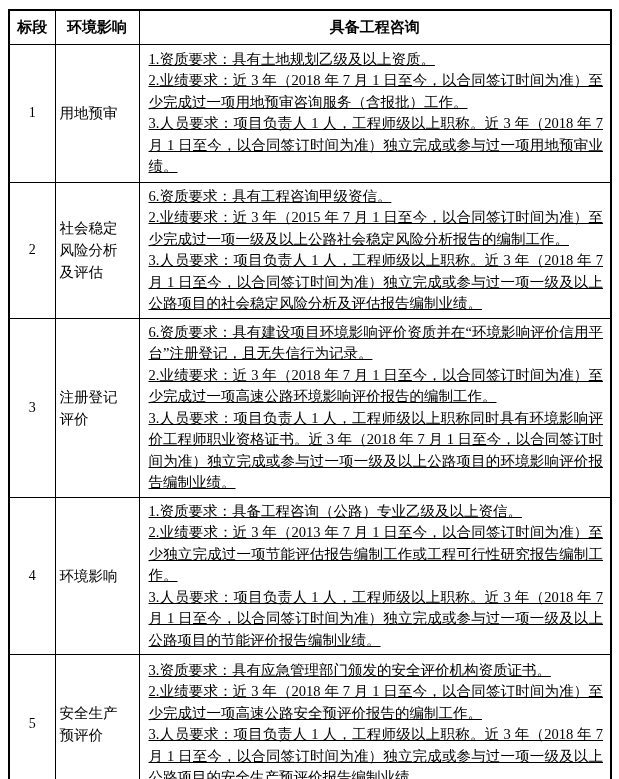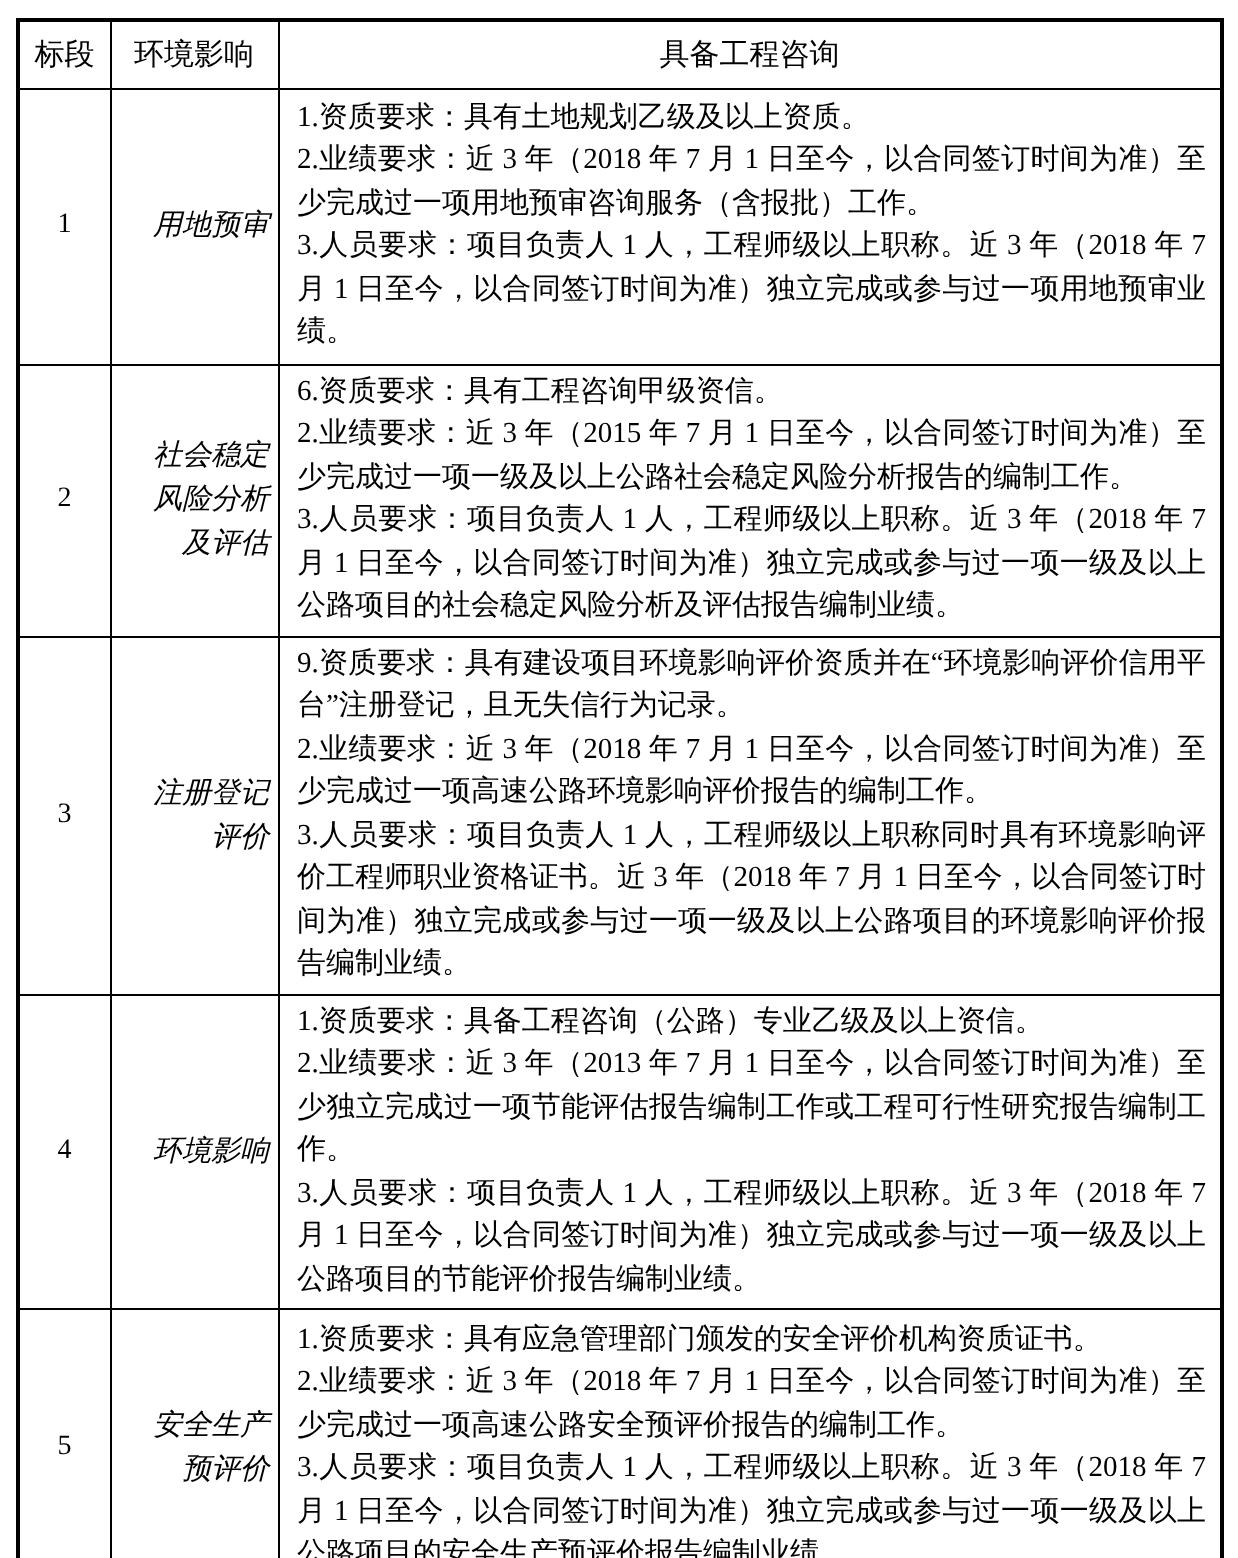--- a/index.html
+++ b/index.html
@@ -24,52 +24,52 @@
   }
   .qual-table col.c1 { width: 46px; }
   .qual-table col.c2 { width: 84px; }
   .qual-table col.c3 { width: 472px; }
   .qual-table th, .qual-table td {
     border: 1px solid #000000;
     box-sizing: border-box;
   }
   .qual-table th {
     font-size: 15px;
-    font-weight: normal;
+    font-weight: bold;
     text-align: center;
     height: 34px;
     padding: 0;
     vertical-align: middle;
   }
   .qual-table td {
     vertical-align: middle;
   }
   td.cell-id {
     text-align: center;
     font-size: 14px;
   }
   td.cell-name {
-    text-align: right;
+    text-align: left;
     font-size: 14.5px;
     line-height: 22px;
     white-space: pre-line;
     padding: 0 4px;
-    font-style: italic;
   }
   td.cell-req {
     font-size: 14.5px;
     line-height: 21.5px;
     padding: 3px 7px 3px 9px;
     text-align: justify;
     text-justify: inter-ideograph;
     vertical-align: middle;
   }
   td.cell-req p {
     margin: 0;
     padding: 0;
+    text-decoration: underline;
   }
   tbody tr:nth-child(1) { height: 138px; }
   tbody tr:nth-child(2) { height: 130px; }
   tbody tr:nth-child(3) { height: 168px; }
   tbody tr:nth-child(4) { height: 146px; }
   tbody tr:nth-child(5) { height: 140px; }
 </style>
 </head>
 <body>
 
@@ -106,39 +106,39 @@
           <p>6.资质要求：具有工程咨询甲级资信。</p>
           <p>2.业绩要求：近 3 年（2015 年 7 月 1 日至今，以合同签订时间为准）至少完成过一项一级及以上公路社会稳定风险分析报告的编制工作。</p>
           <p>3.人员要求：项目负责人 1 人，工程师级以上职称。近 3 年（2018 年 7 月 1 日至今，以合同签订时间为准）独立完成或参与过一项一级及以上公路项目的社会稳定风险分析及评估报告编制业绩。</p>
         </td>
       </tr>
       <tr>
         <td class="cell-id">3</td>
         <td class="cell-name">注册登记
 评价</td>
         <td class="cell-req">
-          <p>9.资质要求：具有建设项目环境影响评价资质并在“环境影响评价信用平台”注册登记，且无失信行为记录。</p>
+          <p>6.资质要求：具有建设项目环境影响评价资质并在“环境影响评价信用平台”注册登记，且无失信行为记录。</p>
           <p>2.业绩要求：近 3 年（2018 年 7 月 1 日至今，以合同签订时间为准）至少完成过一项高速公路环境影响评价报告的编制工作。</p>
           <p>3.人员要求：项目负责人 1 人，工程师级以上职称同时具有环境影响评价工程师职业资格证书。近 3 年（2018 年 7 月 1 日至今，以合同签订时间为准）独立完成或参与过一项一级及以上公路项目的环境影响评价报告编制业绩。</p>
         </td>
       </tr>
       <tr>
         <td class="cell-id">4</td>
         <td class="cell-name">环境影响</td>
         <td class="cell-req">
           <p>1.资质要求：具备工程咨询（公路）专业乙级及以上资信。</p>
           <p>2.业绩要求：近 3 年（2013 年 7 月 1 日至今，以合同签订时间为准）至少独立完成过一项节能评估报告编制工作或工程可行性研究报告编制工作。</p>
           <p>3.人员要求：项目负责人 1 人，工程师级以上职称。近 3 年（2018 年 7 月 1 日至今，以合同签订时间为准）独立完成或参与过一项一级及以上公路项目的节能评价报告编制业绩。</p>
         </td>
       </tr>
       <tr>
         <td class="cell-id">5</td>
         <td class="cell-name">安全生产
 预评价</td>
         <td class="cell-req">
-          <p>1.资质要求：具有应急管理部门颁发的安全评价机构资质证书。</p>
+          <p>3.资质要求：具有应急管理部门颁发的安全评价机构资质证书。</p>
           <p>2.业绩要求：近 3 年（2018 年 7 月 1 日至今，以合同签订时间为准）至少完成过一项高速公路安全预评价报告的编制工作。</p>
           <p>3.人员要求：项目负责人 1 人，工程师级以上职称。近 3 年（2018 年 7 月 1 日至今，以合同签订时间为准）独立完成或参与过一项一级及以上公路项目的安全生产预评价报告编制业绩。</p>
         </td>
       </tr>
     </tbody>
   </table>
 </div>
 
 </body></html>

